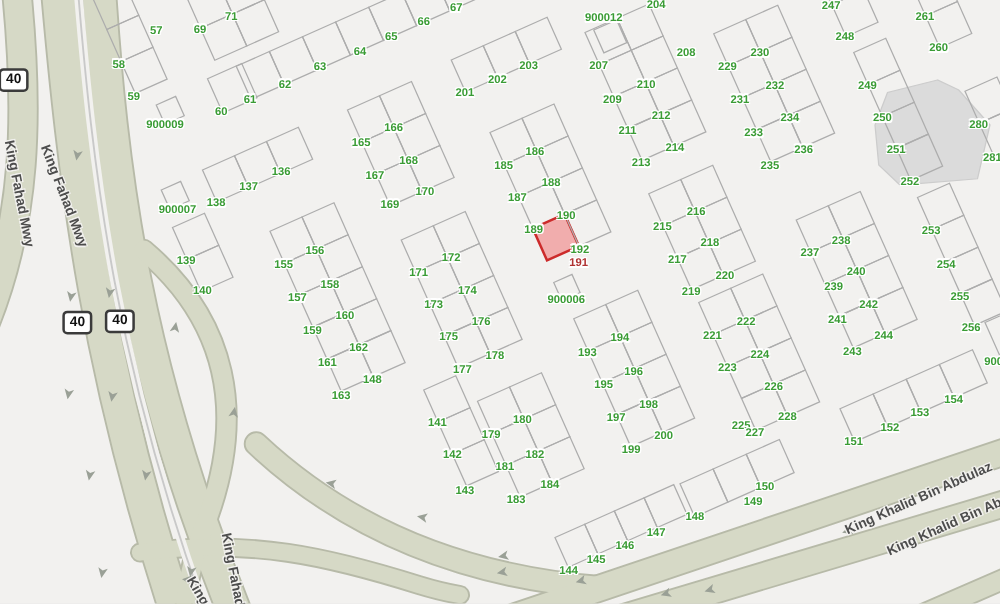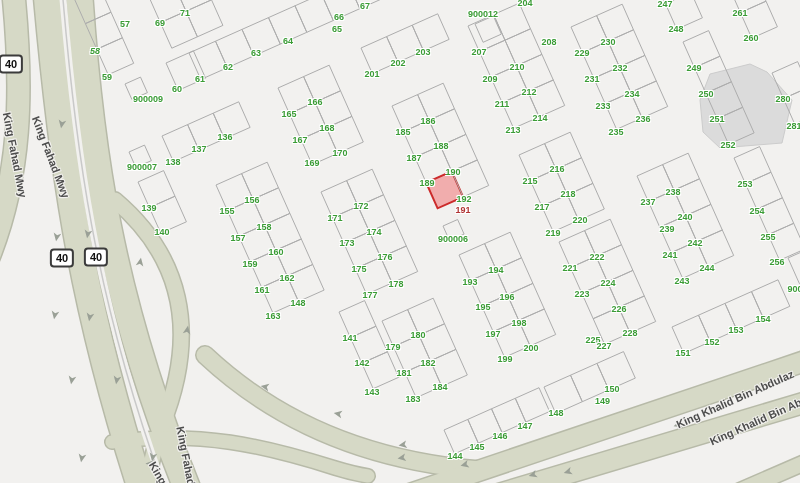--- a/index.html
+++ b/index.html
@@ -221,30 +221,30 @@
       <span class="arrow" style="left: 338px; top: 414px; transform: translate(-50%, -50%) rotate(190deg);">➤</span>
       <span class="arrow" style="left: 403px; top: 445px; transform: translate(-50%, -50%) rotate(170deg);">➤</span>
       <span class="arrow" style="left: 402px; top: 458px; transform: translate(-50%, -50%) rotate(170deg);">➤</span>
       <span class="arrow" style="left: 465px; top: 465px; transform: translate(-50%, -50%) rotate(165deg);">➤</span>
       <span class="arrow" style="left: 533px; top: 475px; transform: translate(-50%, -50%) rotate(163deg);">➤</span>
       <span class="arrow" style="left: 568px; top: 472px; transform: translate(-50%, -50%) rotate(163deg);">➤</span>
       <span class="arrow" style="left: 678px; top: 425px; transform: translate(-50%, -50%) rotate(162deg);">➤</span>
     </div>
   <div id="label-layer">
       <span class="plabel" style="left: 85px; top: 24px; margin-left: 40px;">57</span>
-      <span class="plabel" style="left: 95px; top: 51px; font-style: italic;">58</span>
+      <span class="plabel" style="left: 95px; top: 51px;">58</span>
       <span class="plabel" style="left: 107px; top: 77px;">59</span>
       <span class="plabel" style="left: 177px; top: 89px;">60</span>
       <span class="plabel" style="left: 160px; top: 23px;">69</span>
       <span class="plabel" style="left: 185px; top: 13px;">71</span>
       <span class="plabel" style="left: 200px; top: 79px;">61</span>
       <span class="plabel" style="left: 228px; top: 67px;">62</span>
       <span class="plabel" style="left: 256px; top: 53px;">63</span>
       <span class="plabel" style="left: 288px; top: 41px;">64</span>
-      <span class="plabel" style="left: 313px; top: 29px; margin-left: 24px;">65</span>
+      <span class="plabel" style="left: 313px; top: 29px;">65</span>
       <span class="plabel" style="left: 339px; top: 17px;">66</span>
       <span class="plabel" style="left: 365px; top: 6px;">67</span>
       <span class="plabel" style="left: 225px; top: 137px;">136</span>
       <span class="plabel" style="left: 199px; top: 149px;">137</span>
       <span class="plabel" style="left: 173px; top: 162px;">138</span>
       <span class="plabel" style="left: 149px; top: 208px;">139</span>
       <span class="plabel" style="left: 162px; top: 232px;">140</span>
       <span class="plabel" style="left: 227px; top: 211px;">155</span>
       <span class="plabel" style="left: 252px; top: 200px;">156</span>
       <span class="plabel" style="left: 238px; top: 238px;">157</span>
@@ -353,21 +353,21 @@
       <span class="plabel" style="left: 477px; top: 447px;">145</span>
       <span class="plabel" style="left: 500px; top: 436px;">146</span>
       <span class="plabel" style="left: 525px; top: 426px;">147</span>
       <span class="plabel" style="left: 556px; top: 413px;">148</span>
       <span class="plabel" style="left: 585px; top: 401px; padding-left: 35px;">149</span>
       <span class="plabel" style="left: 612px; top: 389px;">150</span>
       <span class="plabel" style="left: 683px; top: 353px;">151</span>
       <span class="plabel" style="left: 712px; top: 342px;">152</span>
       <span class="plabel" style="left: 736px; top: 330px;">153</span>
       <span class="plabel" style="left: 763px; top: 319px;">154</span>
-      <span class="plabel" style="left: 148px; top: 99px; text-align: center;">900009</span>
+      <span class="plabel" style="left: 132px; top: 99px; text-align: center;">900009</span>
       <span class="plabel" style="left: 142px; top: 167px;">900007</span>
       <span class="plabel" style="left: 483px; top: 14px;">900012</span>
       <span class="plabel" style="left: 453px; top: 239px;">900006</span>
       <span class="plabel" style="left: 800px; top: 289px;">90000</span>
       <span class="plabel red" style="left: 439px; top: 210px;">191</span>
       <span class="roadlabel" style="left: 15px; top: 155px; transform: translate(-50%, -50%) rotate(79deg);">King Fahad Mwy</span>
       <span class="roadlabel" style="left: 51px; top: 157px; transform: translate(-50%, -50%) rotate(69deg);">King Fahad Mwy</span>
       <span class="roadlabel" style="left: 186px; top: 456px; transform: translate(-50%, -50%) rotate(79deg);">King Fahad</span>
       <span class="roadlabel" style="left: 158px; top: 473px; transform: translate(-50%, -50%) rotate(60deg);">King</span>
       <span class="roadlabel" style="left: 735px; top: 399px; transform: translate(-50%, -50%) rotate(-24deg);">King Khalid Bin Abdulaz</span>

